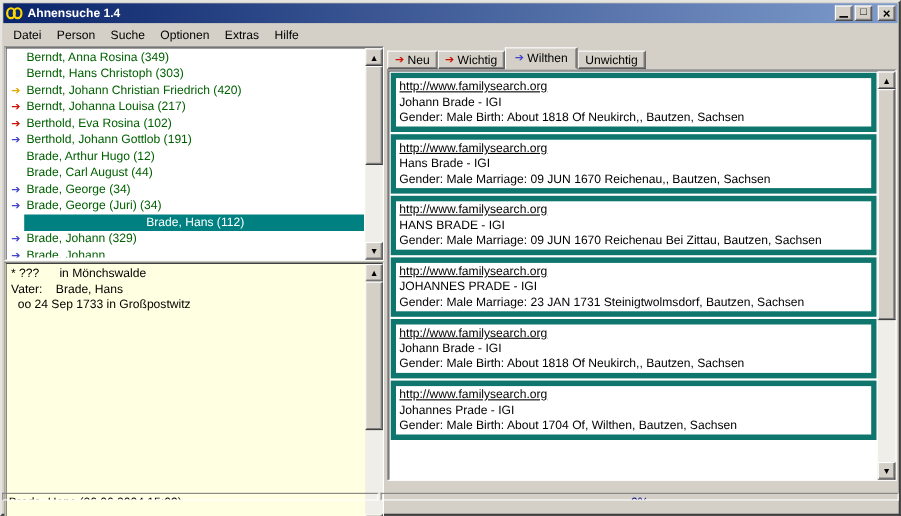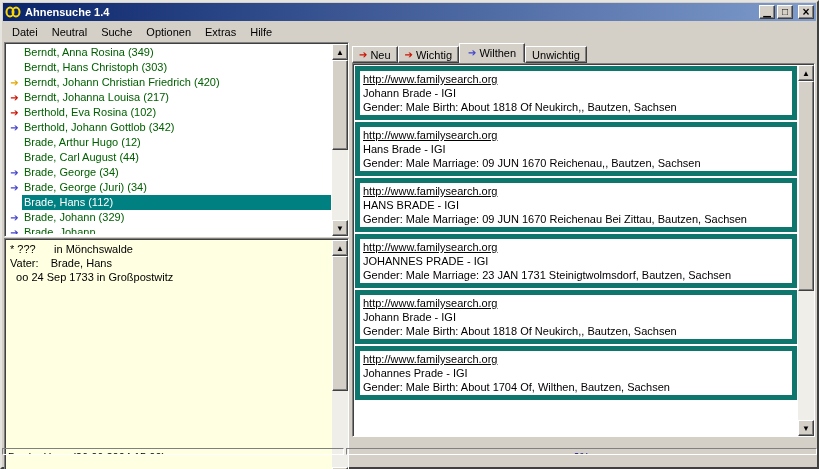--- a/index.html
+++ b/index.html
@@ -49,21 +49,21 @@
   .rows { position:absolute; left:2px; top:2px; right:17px; bottom:2px; overflow:hidden; }
   .list-row { display:flex; height:15px; align-items:center; }
   .row-arrow { flex:0 0 15px; text-align:center; font-size:10px; line-height:15px; }
   .arrow-red    { color:var(--arrow-red,#cc1100); }
   .arrow-blue   { color:var(--arrow-blue,#4444cc); }
   .arrow-yellow { color:var(--arrow-yellow,#e0a800); }
   .row-label {
     flex:1; color:var(--list-text,#006000); white-space:nowrap; overflow:hidden;
     line-height:15px; padding-left:2px;
   }
-  .list-row.selected .row-label { background:var(--selection,#008080); color:#fff; }
+  .list-row.selected .row-label { background:var(--selection,#008080); color:#fff;text-align:center; }
   
   .detail-panel { left:2px; top:236px; width:345px; height:246px; background:var(--detail-bg,#ffffe1); }
   .detail-lines { position:absolute; left:2px; top:2px; right:17px; bottom:2px; overflow:hidden; padding:1px 3px; }
   .detail-line { line-height:14px; white-space:pre; color:#000; }
   
   .tabstrip { position:absolute; left:350px; top:41px; width:462px; height:20px; display:flex; align-items:flex-end; }
   .tab {
     background:var(--chrome,#d4d0c8);
     border:1px solid; border-color:#fff #404040 #404040 #fff;
     box-shadow:inset -1px -1px 0 #808080;
@@ -127,21 +127,21 @@
     <span class="title-text">Ahnensuche 1.4</span>
     <span class="title-buttons">
       <button class="tb-btn">▁</button>
       <button class="tb-btn">□</button>
       <button class="tb-btn close">×</button>
     </span>
   </div>
 
   <div class="menubar" id="menubar">
       <span class="menu-item">Datei</span>
-      <span class="menu-item">Neutral</span>
+      <span class="menu-item">Person</span>
       <span class="menu-item">Suche</span>
       <span class="menu-item">Optionen</span>
       <span class="menu-item">Extras</span>
       <span class="menu-item">Hilfe</span>
     </div>
 
   <div class="person-list sunken">
     <div class="rows" id="person-rows">
         <div class="list-row">
           <span class="row-arrow arrow-none"></span>
@@ -158,21 +158,21 @@
         <div class="list-row">
           <span class="row-arrow arrow-red">➔</span>
           <span class="row-label">Berndt, Johanna Louisa (217)</span>
         </div>
         <div class="list-row">
           <span class="row-arrow arrow-red">➔</span>
           <span class="row-label">Berthold, Eva Rosina (102)</span>
         </div>
         <div class="list-row">
           <span class="row-arrow arrow-blue">➔</span>
-          <span class="row-label">Berthold, Johann Gottlob (342)</span>
+          <span class="row-label">Berthold, Johann Gottlob (191)</span>
         </div>
         <div class="list-row">
           <span class="row-arrow arrow-none"></span>
           <span class="row-label">Brade, Arthur Hugo (12)</span>
         </div>
         <div class="list-row">
           <span class="row-arrow arrow-none"></span>
           <span class="row-label">Brade, Carl August (44)</span>
         </div>
         <div class="list-row">

